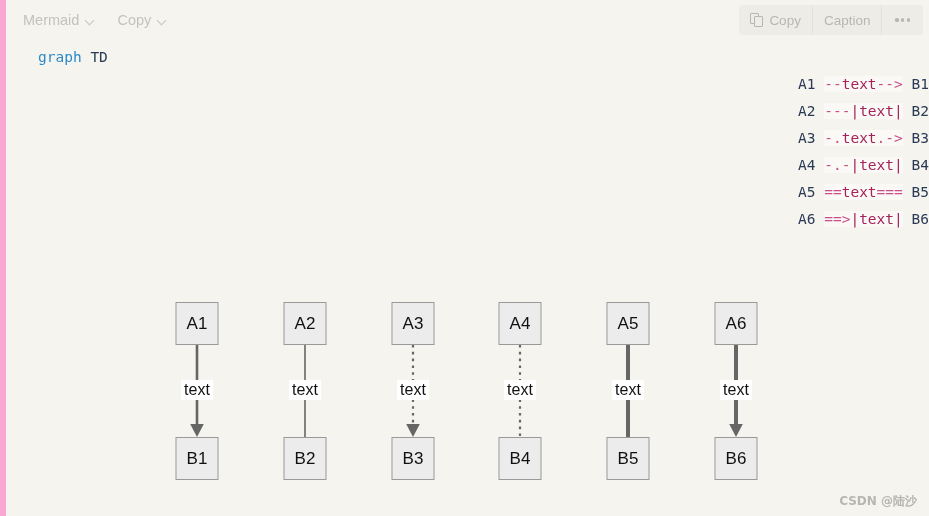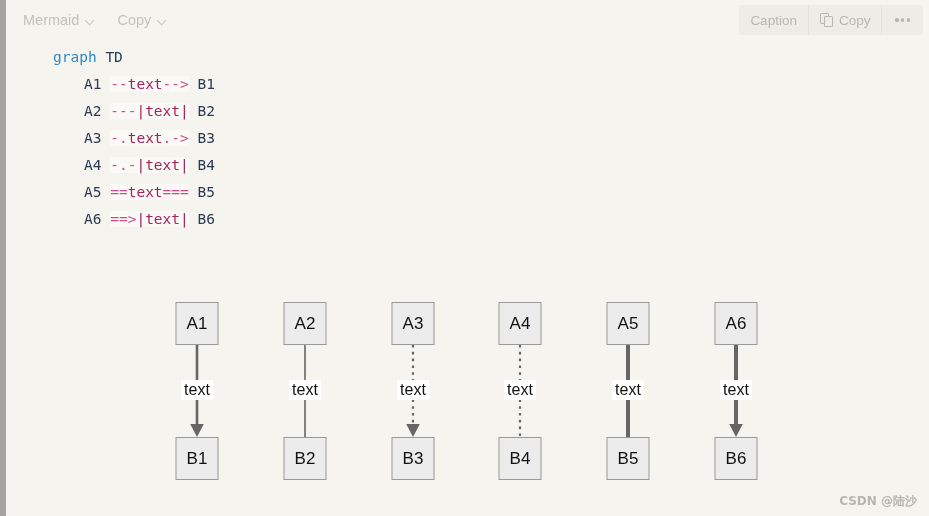--- a/index.html
+++ b/index.html
@@ -11,21 +11,21 @@
     width: 929px;
     height: 516px;
     overflow: hidden;
     font-family: "Liberation Sans", sans-serif;
   }
 
   #app {
     position: relative;
     width: 754px;
     height: 516px;
-    background: #a3a3a3;
+    background: #f9a8d4;
     box-sizing: border-box;
   }
 
   
   #panel {
     position: absolute;
     left: 6px;
     top: 0;
     width: 923px;
     height: 516px;
@@ -145,22 +145,22 @@
     left: 0;
     top: 40px;
     width: 923px;
     padding: 4px 0 0 0;
     font-family: "DejaVu Sans Mono", "Liberation Mono", monospace;
     font-size: 14.5px;
     line-height: 27px;
     color: #2b3a55;
     white-space: pre;
   }
-  .cl { padding-left: 47px; }
-  .cl.indent { padding-left: 78px; }
+  .cl { padding-left: 32px; }
+  .cl.indent { padding-left: 78px; text-align: right; }
   .kw { color: #2e8bc8; }
   .dir { color: #2b3a55; }
   .nid { color: #2b3a55; }
   .op {
     color: #c94f8a;
     background: #faf9f5;
   }
   .lbl {
     color: #a4235c;
     background: #faf9f5;
@@ -252,25 +252,25 @@
           <span class="chev"></span>
         </div>
         <div class="tb-menu">
           <span>Copy</span>
           <span class="chev"></span>
         </div>
       </div>
 
       <div class="tb-right">
         <div class="tb-btn">
-          <span>Caption</span>
-        </div>
-        <div class="tb-btn">
           <span class="copy-ico"></span>
           <span>Copy</span>
+        </div>
+        <div class="tb-btn">
+          <span>Caption</span>
         </div>
         <div class="tb-btn">
           <span class="dots">
               <i></i>
               <i></i>
               <i></i>
             </span>
         </div>
       </div>
     </div>

